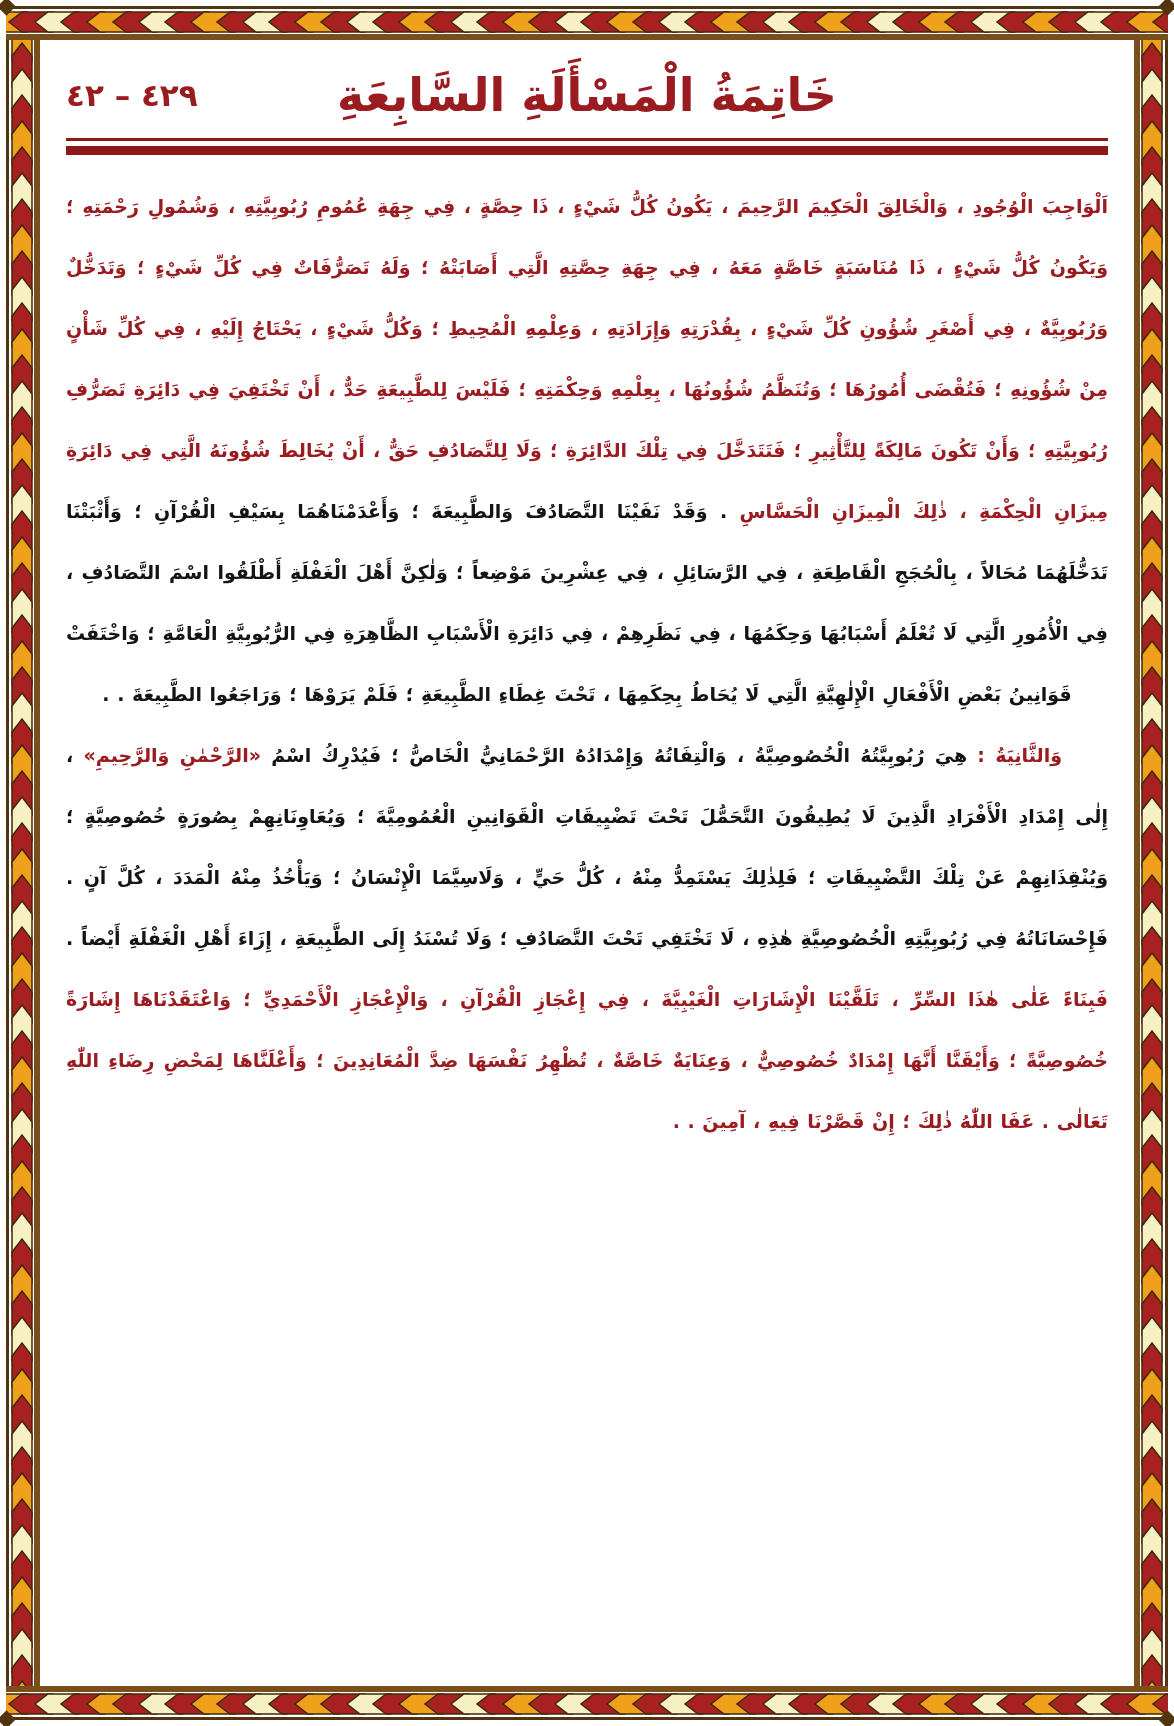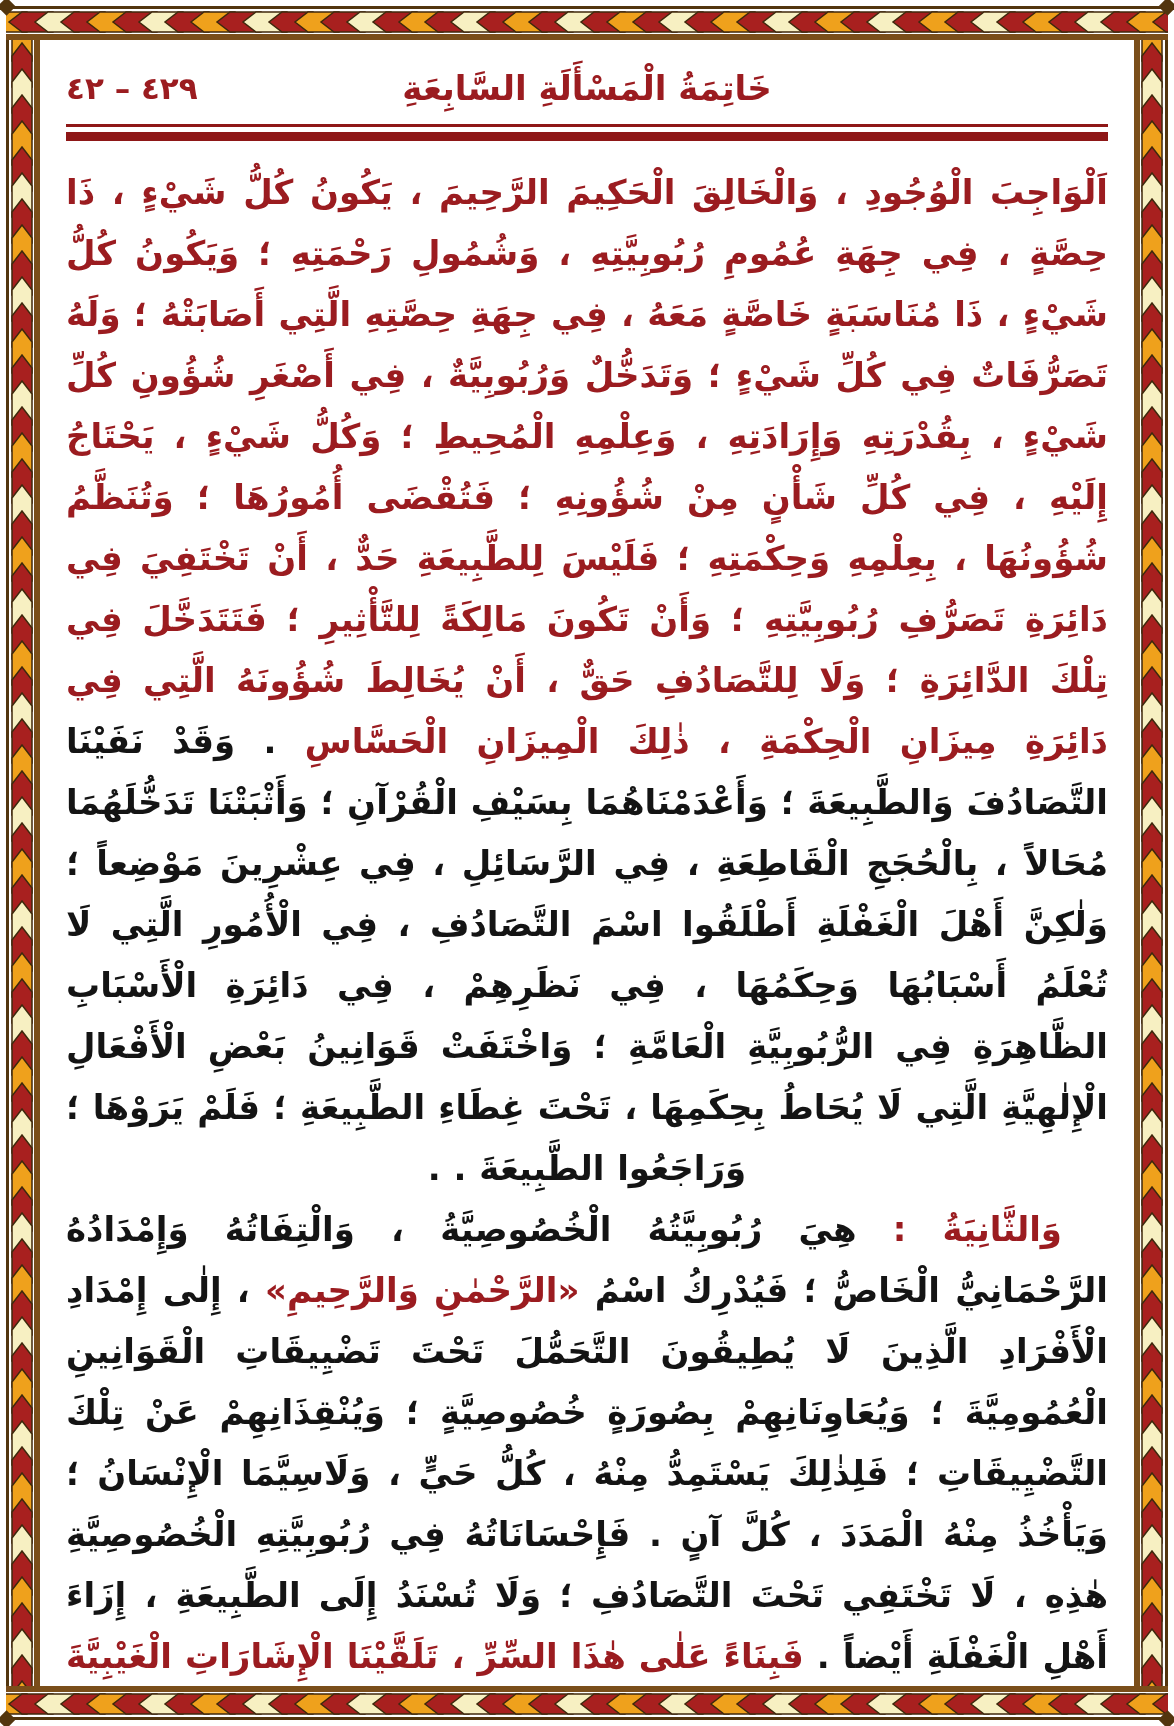--- a/index.html
+++ b/index.html
@@ -36,34 +36,34 @@
   }
   .page-num{
     flex:0 0 230px;
     direction:ltr;text-align:left;
     font-weight:bold;font-size:31px;letter-spacing:3px;
     color:var(--text-red,#9B1C20);
   }
   .title{
     flex:1;text-align:center;
     direction:rtl;
-    font-weight:bold;font-size:34px;
+    font-weight:bold;font-size:46px;
     color:var(--text-red,#9B1C20);
   }
   .spacer{flex:0 0 230px;}
   .rule{margin-top:16px;}
   .rule .thin{height:3px;background:var(--rule-red,#8E1717);}
   .rule .gap{height:5px;}
   .rule .thick{height:9px;background:var(--rule-red,#8E1717);}
 
   .body-text{
     direction:rtl;
     text-align:justify;
     font-weight:bold;
-    font-size:34px;
+    font-size:19px;
     line-height:61px;
     margin:0;
     color:var(--text-black,#141414);
     word-spacing:1px;
   }
   .p1{margin-top:21px;text-align-last:center;}
   .p2{text-indent:46px;}
   .closing{text-align:center;text-align-last:center;color:var(--text-red,#9B1C20);}
   .seg-red{color:var(--text-red,#9B1C20);}
   .seg-black{color:var(--text-black,#141414);}

